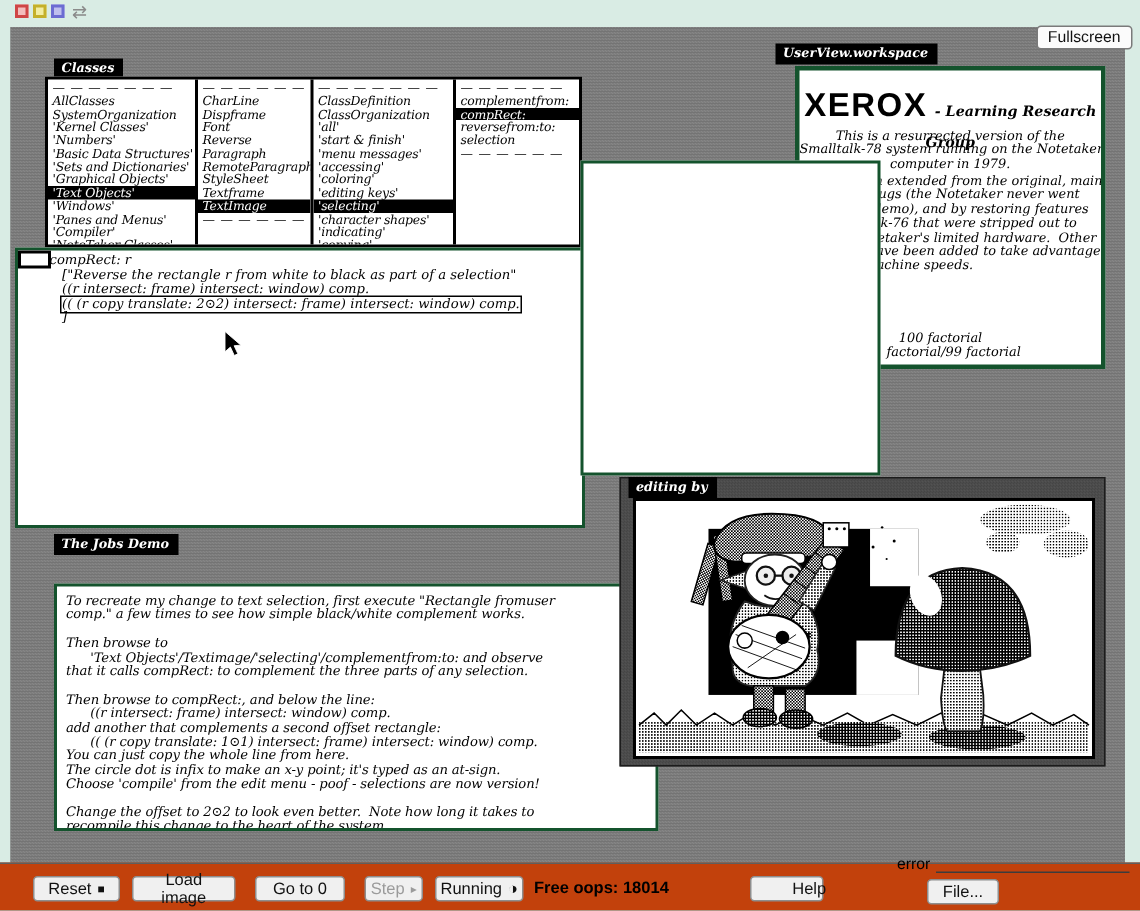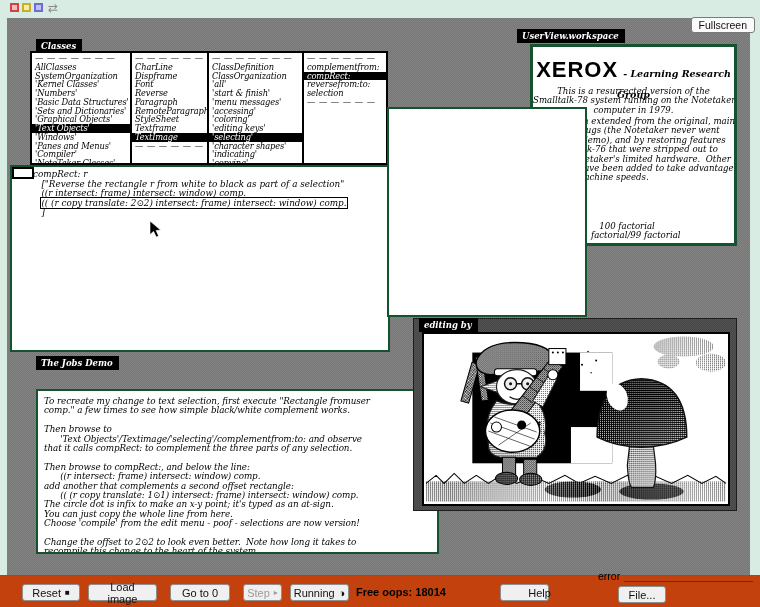--- a/index.html
+++ b/index.html
@@ -221,22 +221,22 @@
       <div class="text-line">comp." a few times to see how simple black/white complement works.</div>
       <div class="text-line"></div>
       <div class="text-line">Then browse to</div>
       <div class="text-line">      'Text Objects'/Textimage/'selecting'/complementfrom:to: and observe</div>
       <div class="text-line">that it calls compRect: to complement the three parts of any selection.</div>
       <div class="text-line"></div>
       <div class="text-line">Then browse to compRect:, and below the line:</div>
       <div class="text-line">      ((r intersect: frame) intersect: window) comp.</div>
       <div class="text-line">add another that complements a second offset rectangle:</div>
       <div class="text-line">      (( (r copy translate: 1⊙1) intersect: frame) intersect: window) comp.</div>
+      <div class="text-line">You can just copy the whole line from here.</div>
       <div class="text-line">The circle dot is infix to make an x-y point; it's typed as an at-sign.</div>
-      <div class="text-line">You can just copy the whole line from here.</div>
       <div class="text-line">Choose 'compile' from the edit menu - poof - selections are now version!</div>
       <div class="text-line"></div>
       <div class="text-line">Change the offset to 2⊙2 to look even better.  Note how long it takes to</div>
       <div class="text-line">recompile this change to the heart of the system.</div>
     </div>
 </div>
 
 <div class="bmp-win">
   <div class="bmp-canvas">
     <svg viewBox="0 0 302 168" xmlns="http://www.w3.org/2000/svg">

